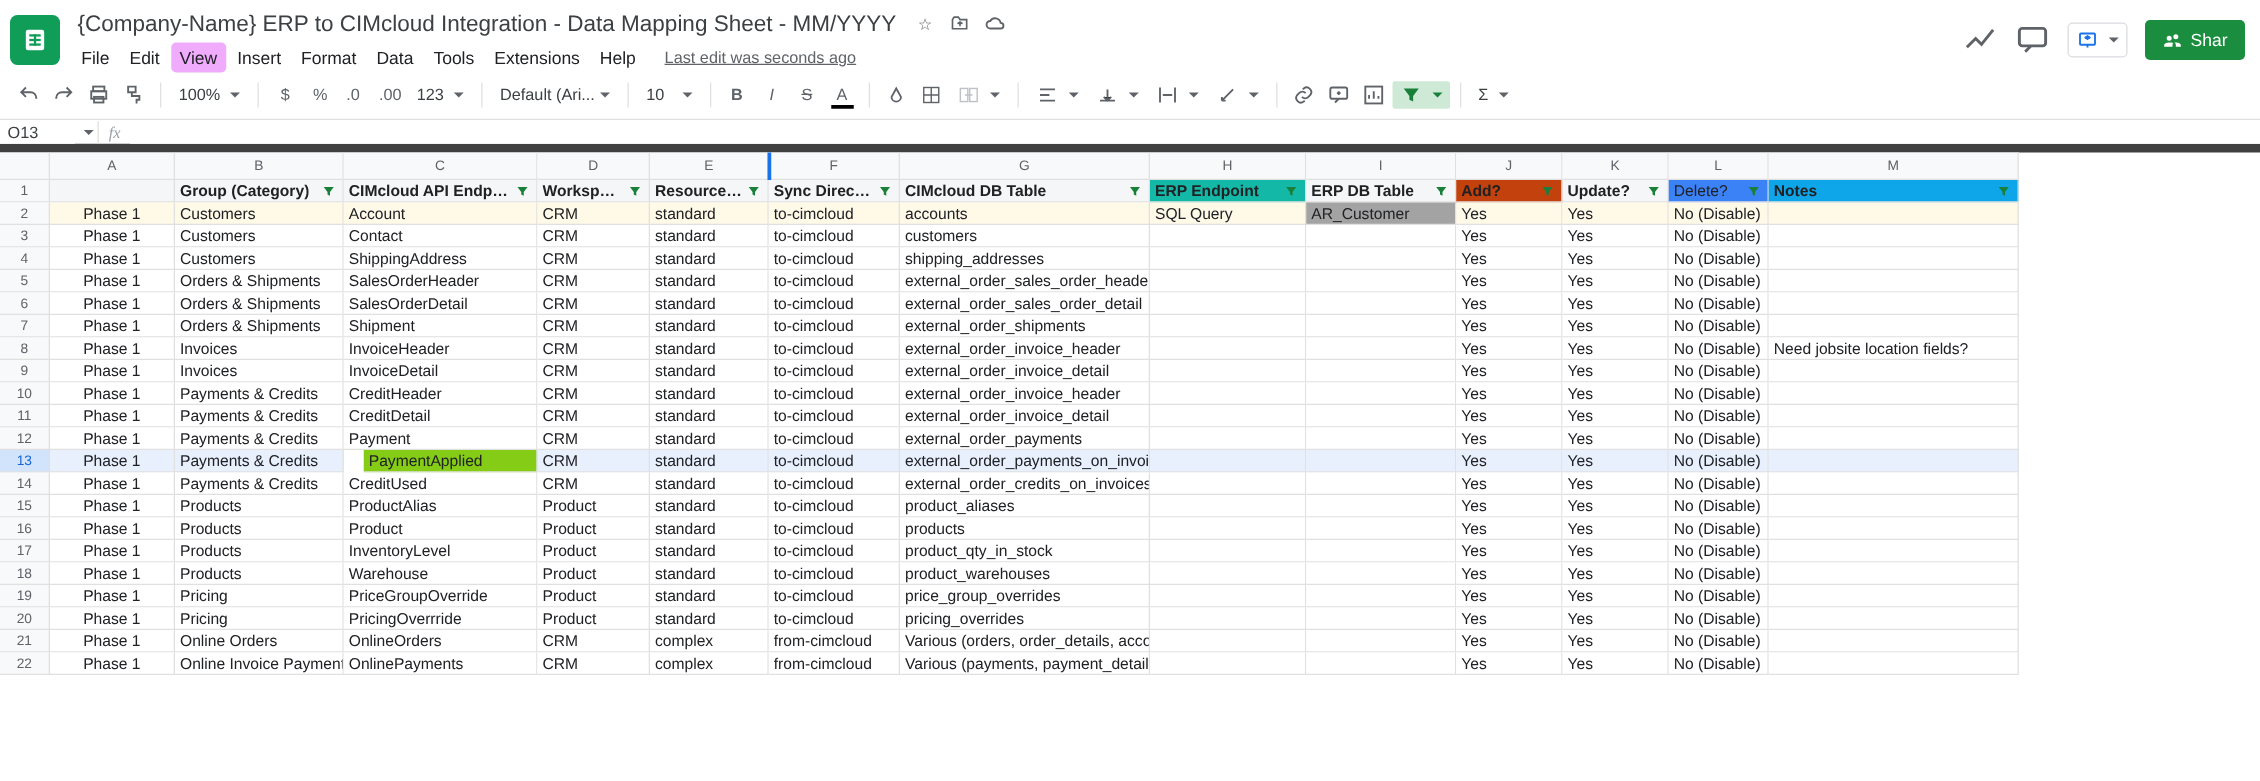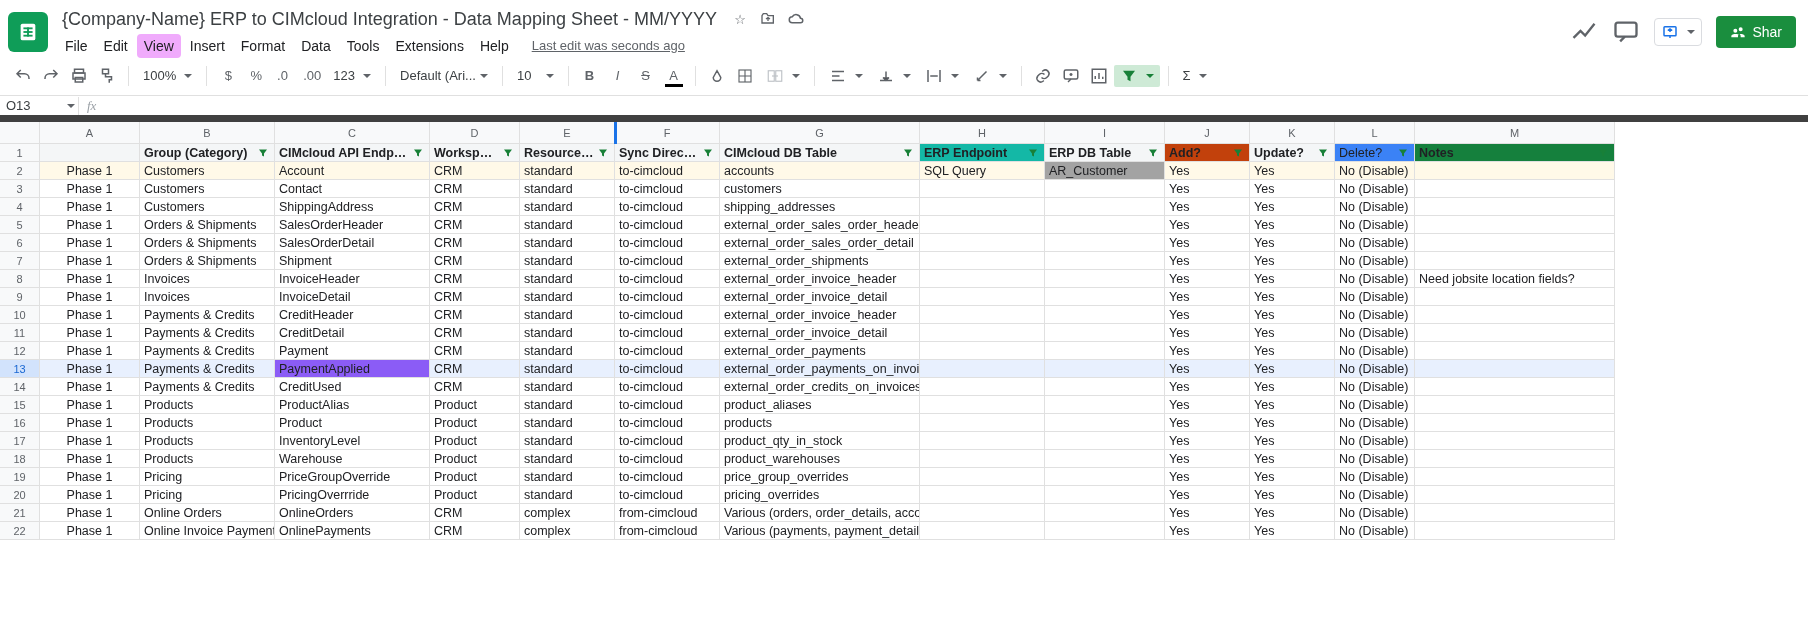--- a/index.html
+++ b/index.html
@@ -475,21 +475,21 @@
     <div class="cell" style="background: #3b82f6; font-weight: normal; display: flex;">
       <div class="hdrcell" style="width: 100%;">
         <span class="lbl">Delete?</span>
         <span class="filter-icon">
           <svg viewBox="0 0 24 24" fill="#188038">
             <path d="M4 5h16l-6 8v6l-4-2v-4z"></path>
           </svg>
         </span>
       </div>
     </div>
-    <div class="cell" style="background: #15803d; font-weight: bold; display: flex;">
+    <div class="cell" style="background: #0ea5e9; font-weight: bold; display: flex;">
       <div class="hdrcell" style="width: 100%;">
         <span class="lbl">Notes</span>
         <span class="filter-icon">
           <svg viewBox="0 0 24 24" fill="#188038">
             <path d="M4 5h16l-6 8v6l-4-2v-4z"></path>
           </svg>
         </span>
       </div>
     </div>
     <div class="rowhdr">2</div>
@@ -642,21 +642,21 @@
     <div class="cell">external_order_payments</div>
     <div class="cell"></div>
     <div class="cell"></div>
     <div class="cell">Yes</div>
     <div class="cell">Yes</div>
     <div class="cell">No (Disable)</div>
     <div class="cell overflow-cell"></div>
     <div class="rowhdr active">13</div>
     <div class="cell" style="background: rgb(232, 240, 254); text-align: center;">Phase 1</div>
     <div class="cell" style="background: rgb(232, 240, 254);">Payments &amp; Credits</div>
-    <div class="cell" style="background: #8b5cf6;">PaymentApplied</div>
+    <div class="cell" style="background: #84cc16; margin-left: 16px;">PaymentApplied</div>
     <div class="cell" style="background: rgb(232, 240, 254);">CRM</div>
     <div class="cell" style="background: rgb(232, 240, 254);">standard</div>
     <div class="cell" style="background: rgb(232, 240, 254);">to-cimcloud</div>
     <div class="cell" style="background: rgb(232, 240, 254);">external_order_payments_on_invoices</div>
     <div class="cell" style="background: rgb(232, 240, 254);"></div>
     <div class="cell" style="background: rgb(232, 240, 254);"></div>
     <div class="cell" style="background: rgb(232, 240, 254);">Yes</div>
     <div class="cell" style="background: rgb(232, 240, 254);">Yes</div>
     <div class="cell" style="background: rgb(232, 240, 254);">No (Disable)</div>
     <div class="cell overflow-cell" style="background: rgb(232, 240, 254);"></div>

